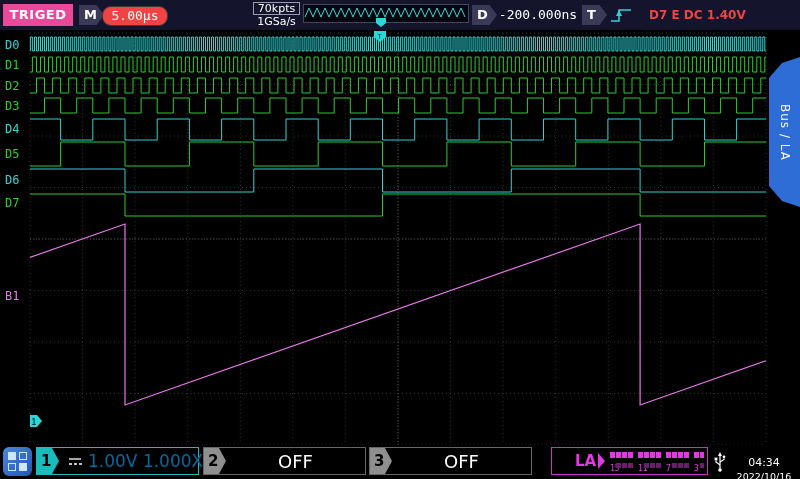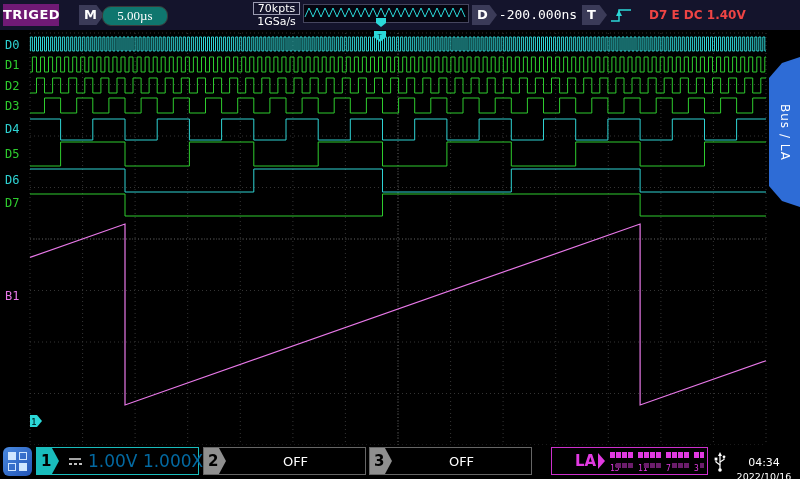--- a/index.html
+++ b/index.html
@@ -4,31 +4,31 @@
 <style>
   html,body{margin:0;padding:0;}
   body{
     width:800px;height:479px;position:relative;background:#000;
     font-family:"DejaVu Sans",sans-serif;overflow:hidden;
   }
   
   .header{position:absolute;left:0;top:0;width:800px;height:30px;background:#14142c;}
   .header > *{position:absolute;}
   .trig-status{
-    left:3px;top:4px;width:56px;height:22px;background:#701a75;color:#fff;
+    left:3px;top:4px;width:70px;height:22px;background:#ec4899;color:#fff;
     font-weight:bold;font-size:13px;text-align:center;line-height:22px;letter-spacing:.5px;
   }
   .tag{
     width:25px;height:20px;top:5px;background:#3b3b58;color:#fff;font-weight:bold;
     font-size:13px;line-height:20px;text-align:left;padding-left:5px;box-sizing:border-box;
     clip-path:polygon(0 0,70% 0,100% 50%,70% 100%,0 100%);
   }
   .tag-m{left:79px;} .tag-d{left:472px;} .tag-t{left:582px;}
   .val{color:#fff;font-size:13px;font-family:"DejaVu Sans Mono",monospace;top:6px;height:18px;line-height:18px;text-align:center;}
-  .val-tb{left:102px;width:64px;background:#0f766e;border:1px solid #3a3a3a;border-radius:9px;font-family:Liberation Serif, serif;}
+  .val-tb{left:102px;width:64px;background:#ef4444;border:1px solid #3a3a3a;border-radius:9px;}
   .val-delay{left:496px;width:84px;}
   .acq{left:253px;top:2px;width:47px;color:#fff;font-size:11px;text-align:center;}
   .memdepth{border:1px solid #9a9ab0;height:11px;line-height:11px;}
   .srate{height:13px;line-height:14px;}
   .preview{left:303px;top:4px;width:164px;height:17px;background:#05050f;border:1px solid #45455e;}
   .preview-marker{
     position:absolute;left:72px;top:13px;width:10px;height:9px;background:#2bd8d8;
     clip-path:polygon(0 0,100% 0,100% 55%,50% 100%,0 55%);
   }
   .trig-icon{left:608px;top:4px;}
@@ -58,21 +58,21 @@
   .ch2{left:203px;width:163px;}
   .ch3{left:369px;width:163px;}
   .ch-num{
     width:22px;align-self:stretch;flex:none;color:#000;font-weight:bold;font-size:15px;
     display:flex;align-items:center;padding-left:4px;box-sizing:border-box;
     clip-path:polygon(0 0,68% 0,100% 50%,68% 100%,0 100%);
   }
   .num-cyan{background:#19bcbc;} .num-gray{background:#8f8f8f;}
   .dc-icon{margin-left:8px;flex:none;}
   .ch-text{color:#0369a1;font-size:17px;margin-left:5px;white-space:nowrap;}
-  .ch-off{color:#fff;font-size:13px;flex:1;text-align:center;}
+  .ch-off{color:#fff;font-size:18px;flex:1;text-align:center;}
   .la-box{left:551px;width:157px;top:2px;height:28px;border:1px solid #cc2fcc;display:flex;align-items:center;padding:0 3px;box-sizing:border-box;}
   .la-label{color:#e23ae2;font-weight:bold;font-size:15px;margin-left:20px;}
   .la-chev{width:0;height:0;border-left:7px solid #e23ae2;border-top:8px solid transparent;border-bottom:8px solid transparent;margin:0 3px 0 2px;flex:none;}
   #la-ind-svg text{font-family:"DejaVu Sans Mono",monospace;}
   .usb-icon{left:712px;top:5px;}
   .clock{left:731px;top:3px;width:66px;text-align:center;color:#fff;margin-top:8px;}
   .clock-time{font-size:11px;line-height:14px;}
   .clock-date{font-size:9.5px;line-height:13px;}
 </style>
 </head>

